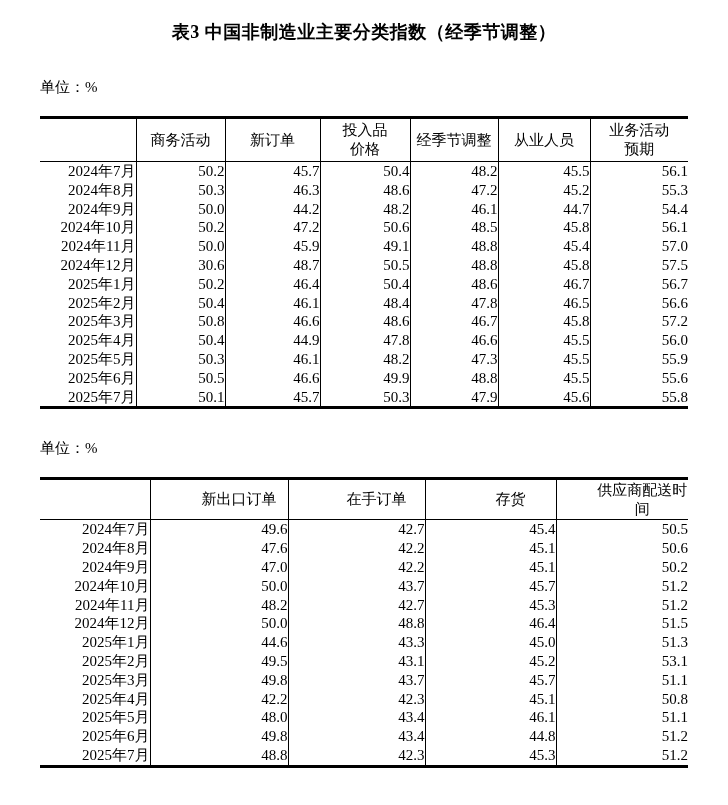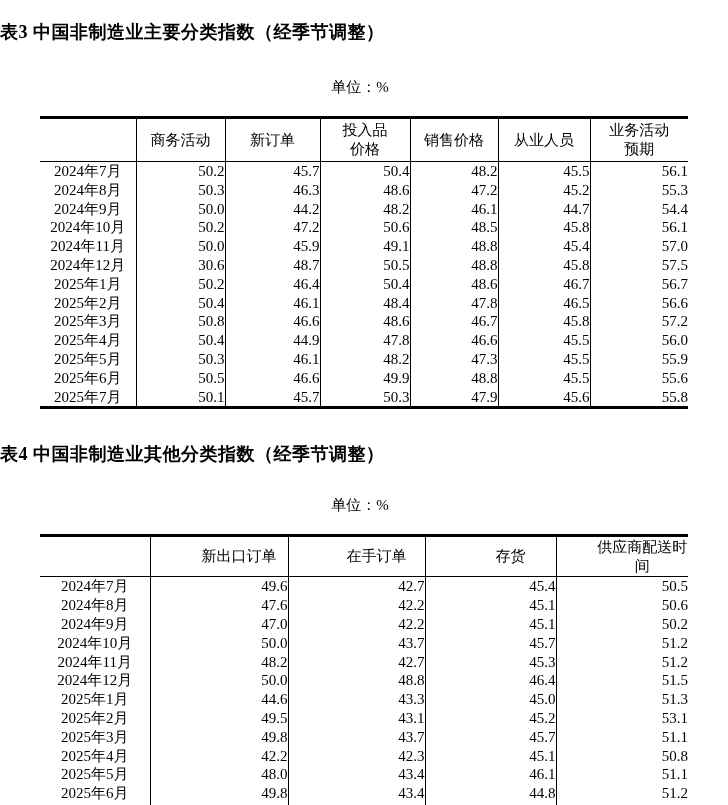--- a/index.html
+++ b/index.html
@@ -12,34 +12,34 @@
   .page {
     position: relative;
     width: 728px;
     height: 805px;
     background: #ffffff;
     overflow: hidden;
   }
   .tbl-title {
     margin: 0;
     padding-top: 20px;
-    text-align: left;
+    text-align: center;
     font-size: 18px;
     font-weight: bold;
     letter-spacing: 0.5px;
   }
   .tbl-title.second {
     padding-top: 33px;
   }
   .unit-label {
     width: 648px;
     margin: 34px 0 0 40px;
     padding-right: 8px;
     box-sizing: border-box;
-    text-align: center;
+    text-align: left;
     font-size: 15px;
   }
   table.stat-table {
     table-layout: fixed;
     width: 648px;
     margin: 19px 0 0 40px;
     border-collapse: collapse;
     border-top: 3px solid #000;
     border-bottom: 3px solid #000;
   }
@@ -62,21 +62,21 @@
     white-space: pre-line;
     line-height: 19px;
   }
   table.t3 thead th { height: 42px; }
   table.t4 thead th { height: 39px; padding-left: 40px; }
   table.stat-table tbody td {
     height: 18.8px;
     line-height: 18.8px;
     white-space: nowrap;
   }
-  td.rowlabel { text-align: center; }
+  td.rowlabel { text-align: right; }
   td.num {
     text-align: right;
     padding-right: 14px;
   }
 </style>
 </head>
 <body>
 
 <div class="page">
 
@@ -93,21 +93,21 @@
         <col style="width:92px">
         <col style="width:98px">
     </colgroup>
     <thead>
         <tr>
           <th></th>
           <th>商务活动</th>
           <th>新订单</th>
           <th>投入品
 价格</th>
-          <th>销售价格</th>
+          <th>经季节调整</th>
           <th>从业人员</th>
           <th>业务活动
 预期</th>
         </tr>
       </thead>
     <tbody>
         <tr>
           <td class="rowlabel">2024年7月</td>
           <td class="num">50.2</td>
           <td class="num">45.7</td>
@@ -220,21 +220,20 @@
           <td class="num">50.1</td>
           <td class="num">45.7</td>
           <td class="num">50.3</td>
           <td class="num">47.9</td>
           <td class="num">45.6</td>
           <td class="num">55.8</td>
         </tr>
       </tbody>
   </table>
 
-  <h2 class="tbl-title second">表4 中国非制造业其他分类指数（经季节调整）</h2>
   <div class="unit-label" style="margin-top:30px">单位：%</div>
 
   <table class="stat-table t4">
     <colgroup>
       <col style="width:110px">
         <col style="width:138px">
         <col style="width:137px">
       <col style="width:131px">
         <col style="width:132px">
     </colgroup>

